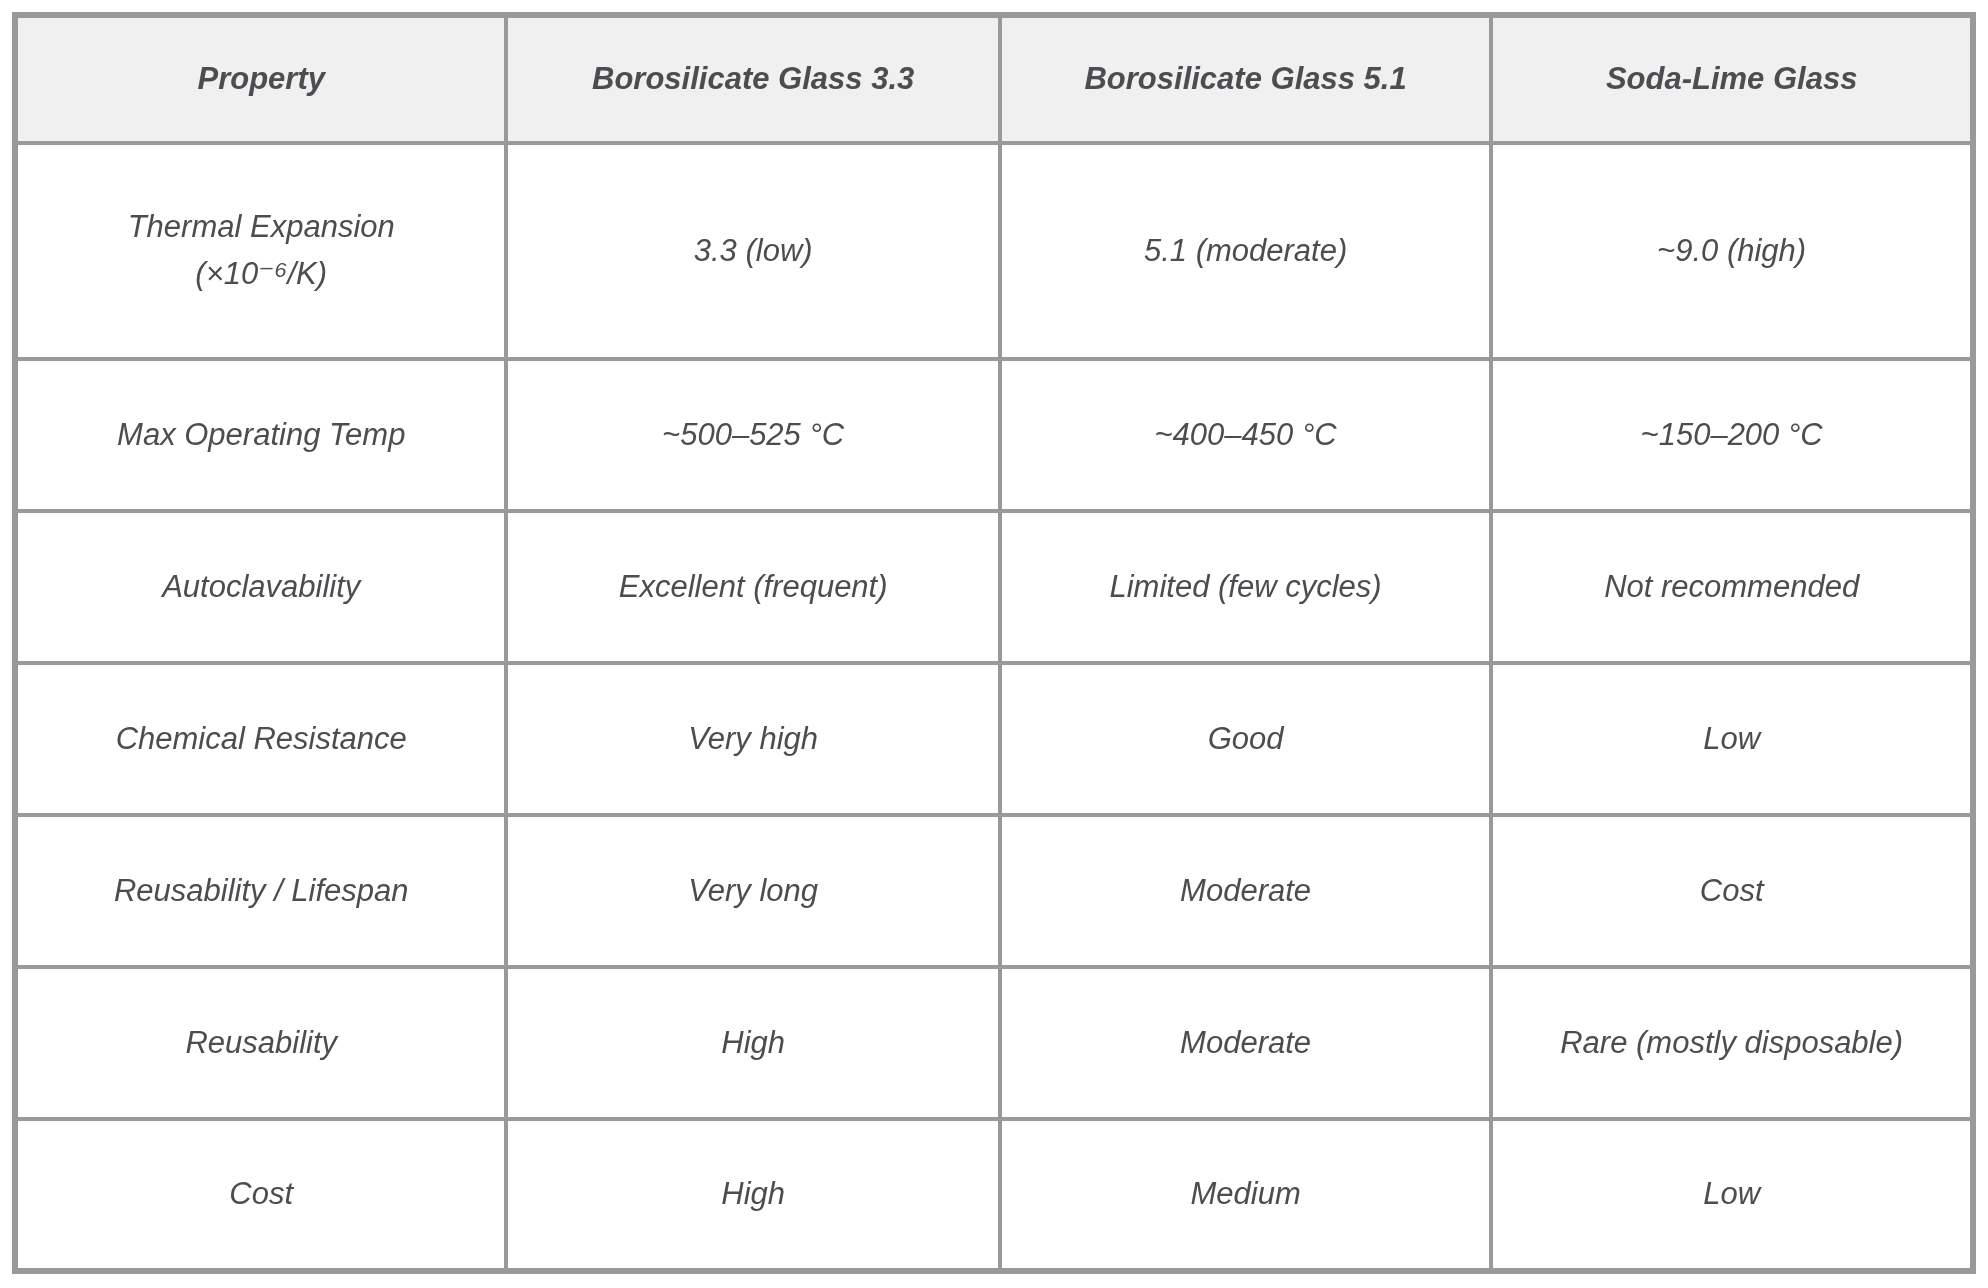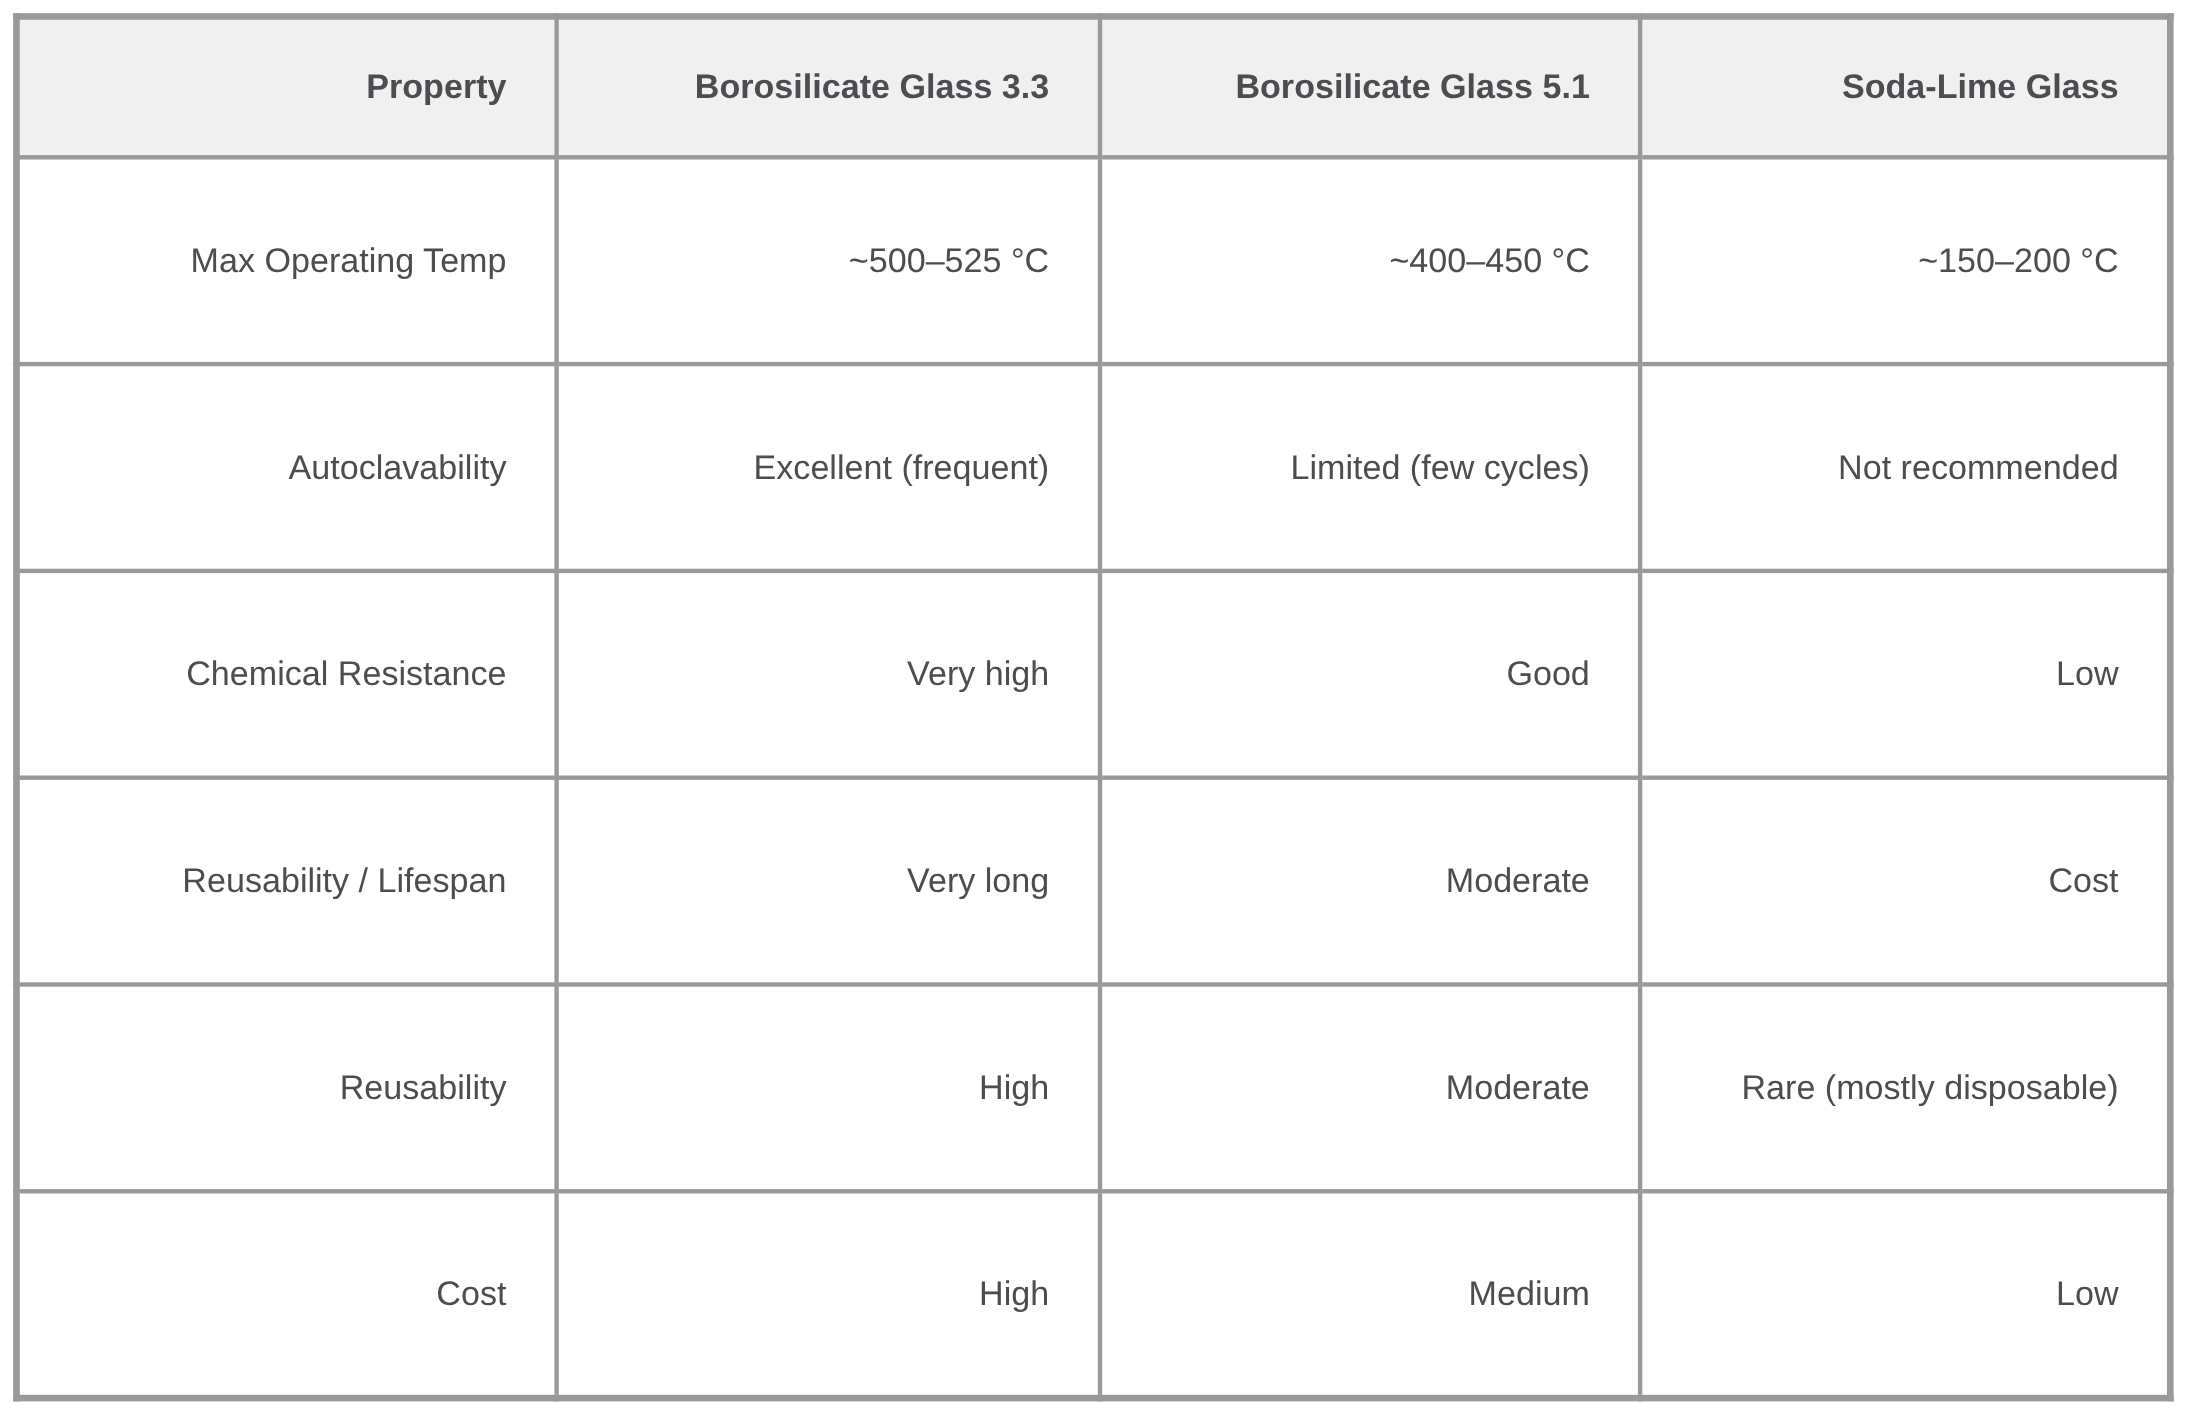--- a/index.html
+++ b/index.html
@@ -22,27 +22,28 @@
   }
   table.compare {
     width: 1964px;
     height: 1262px;
     border-collapse: collapse;
     table-layout: fixed;
     border: 6px solid var(--border);
   }
   th, td {
     border: 4px solid var(--border);
-    text-align: right;
+    text-align: center;
     vertical-align: middle;
     padding: 10px 44px;
     font-size: 31px;
     color: var(--text);
     line-height: 1.5;
     overflow: hidden;
+    font-style: italic;
   }
   th {
     background: var(--header-bg);
     font-weight: bold;
     font-size: 31px;
     height: 128px;
   }
   td.prop { white-space: pre-line; }
   tr.h-tall  td { height: 176px; }
   tr.h-med   td { height: 124px; }
@@ -64,20 +65,27 @@
     </colgroup>
     <thead>
       <tr>
         <th>Property</th>
         <th>Borosilicate Glass 3.3</th>
         <th>Borosilicate Glass 5.1</th>
         <th>Soda-Lime Glass</th>
       </tr>
     </thead>
     <tbody>
+      <tr class="h-tall">
+        <td class="prop">Thermal Expansion
+(×10⁻⁶/K)</td>
+        <td>3.3 (low)</td>
+        <td>5.1 (moderate)</td>
+        <td>~9.0 (high)</td>
+      </tr>
       <tr class="h-med">
         <td class="prop">Max Operating Temp</td>
         <td>~500–525 °C</td>
         <td>~400–450 °C</td>
         <td>~150–200 °C</td>
       </tr>
       <tr class="h-med">
         <td class="prop">Autoclavability</td>
         <td>Excellent (frequent)</td>
         <td>Limited (few cycles)</td>

